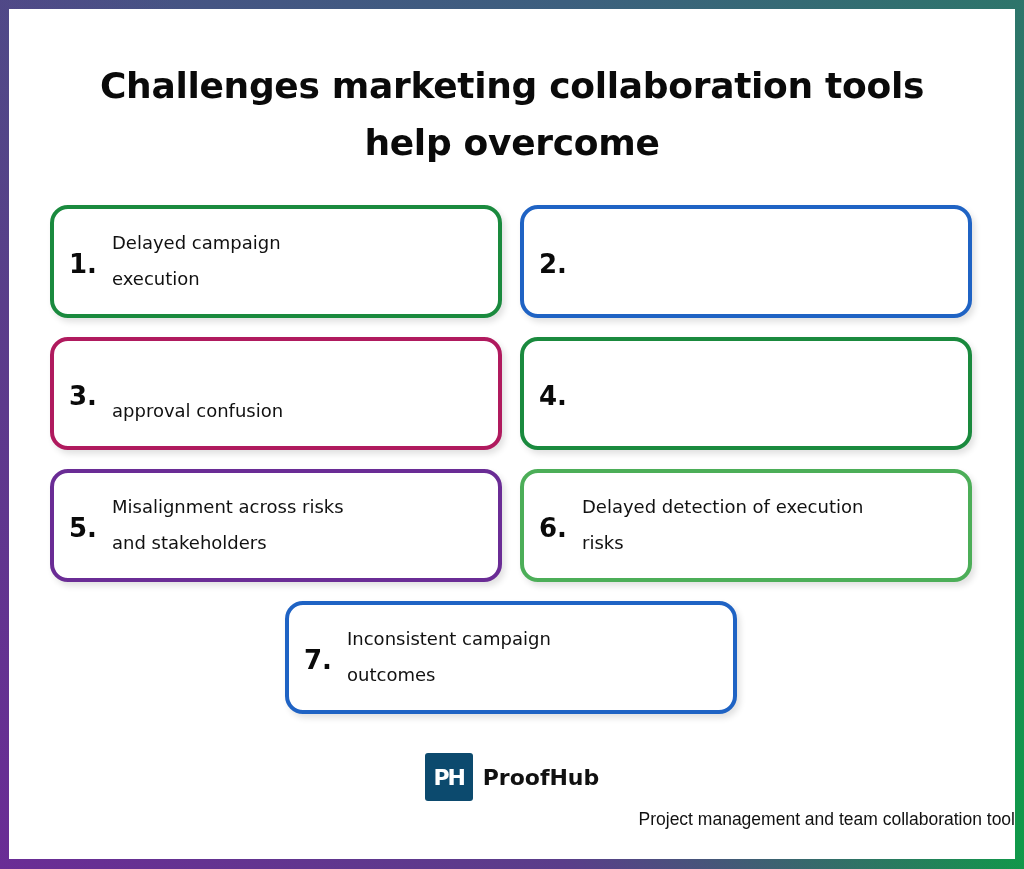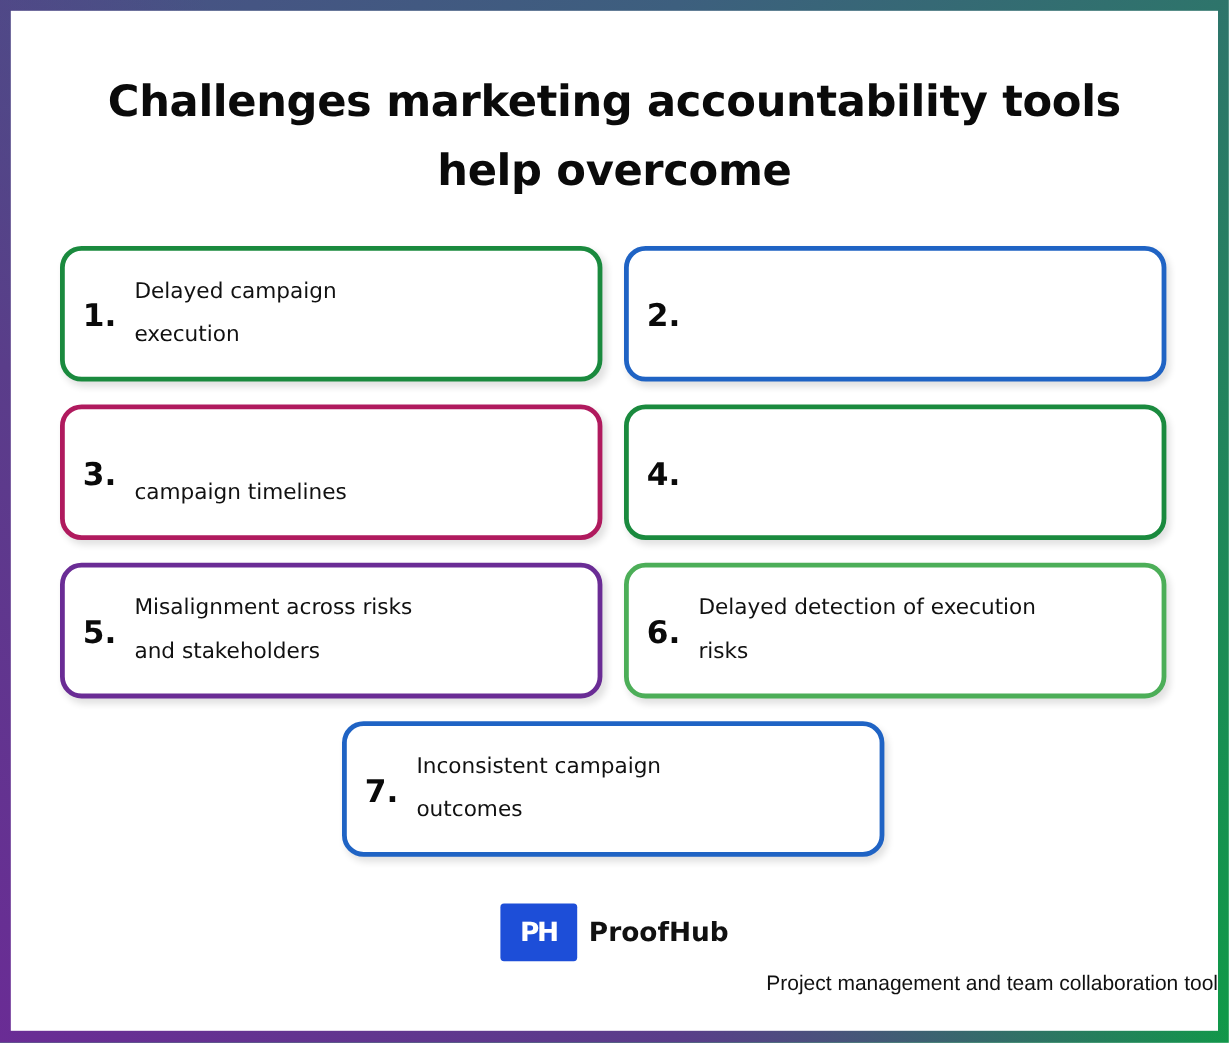--- a/index.html
+++ b/index.html
@@ -57,22 +57,22 @@
       padding-right: 14px;
       margin-top: -2px;
     }
     .logo {
       position: absolute;
       top: 744px; left: 0; right: 0;
       display: flex; justify-content: center; align-items: center;
       gap: 10px;
     }
     .logo-mark {
-      width: 64px; height: 48px;
-      background: #1d4ed8;
+      width: 48px; height: 48px;
+      background: #0c4a6e;
       border-radius: 3px;
       color: #fff;
       font-family: "DejaVu Sans", sans-serif;
       font-weight: bold;
       font-size: 22px;
       display: flex; align-items: center; justify-content: center;
       letter-spacing: -2px;
     }
     .logo-word {
       font-family: "DejaVu Sans", sans-serif;
@@ -90,41 +90,41 @@
     }
   </style>
 </head>
 <body>
 
 <div class="frame-bl"></div>
 
 <div class="canvas">
 
   <h1 class="title">
-    <span>Challenges marketing accountability tools</span><br>
+    <span>Challenges marketing collaboration tools</span><br>
     <span>help overcome</span>
   </h1>
 
   <div class="card" style="left:41px; top:196px; border-color:#1a8a3e;">
     <span class="num">1.</span>
     <div class="text">
       <span>Delayed campaign</span><br>
       <span>execution</span>
     </div>
   </div>
 
   <div class="card" style="left:511px; top:196px; border-color:#1f63c4;">
     <span class="num">2.</span>
   </div>
 
   <div class="card" style="left:41px; top:328px; border-color:#b01a5e;">
     <span class="num">3.</span>
     <div class="text">
       <br>
-      <span>campaign timelines</span>
+      <span>approval confusion</span>
     </div>
   </div>
 
   <div class="card" style="left:511px; top:328px; border-color:#1a8a3e;">
     <span class="num">4.</span>
   </div>
 
   <div class="card" style="left:41px; top:460px; border-color:#6a2c95;">
     <span class="num">5.</span>
     <div class="text">

